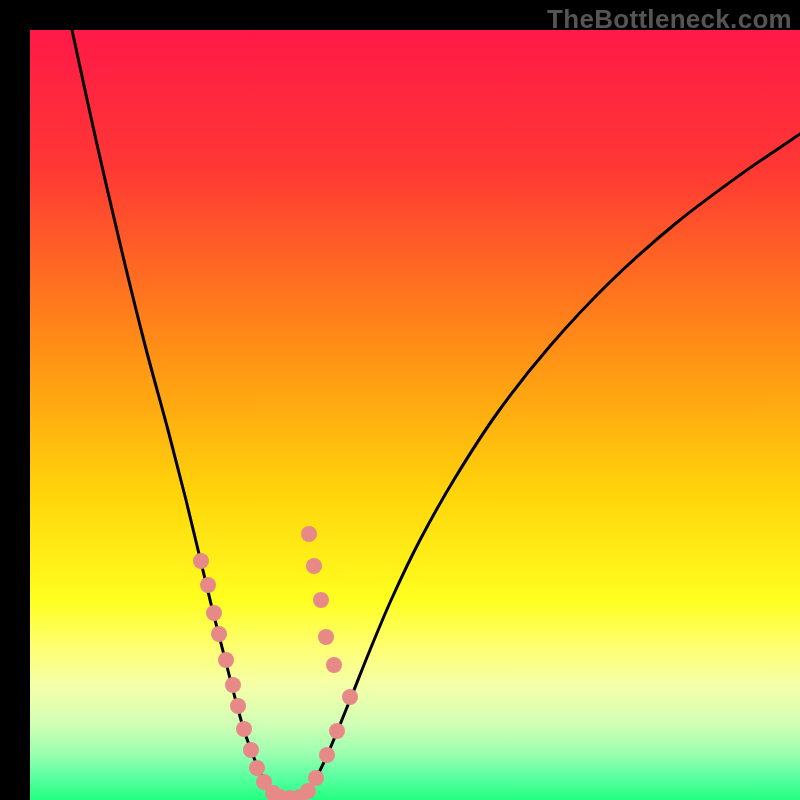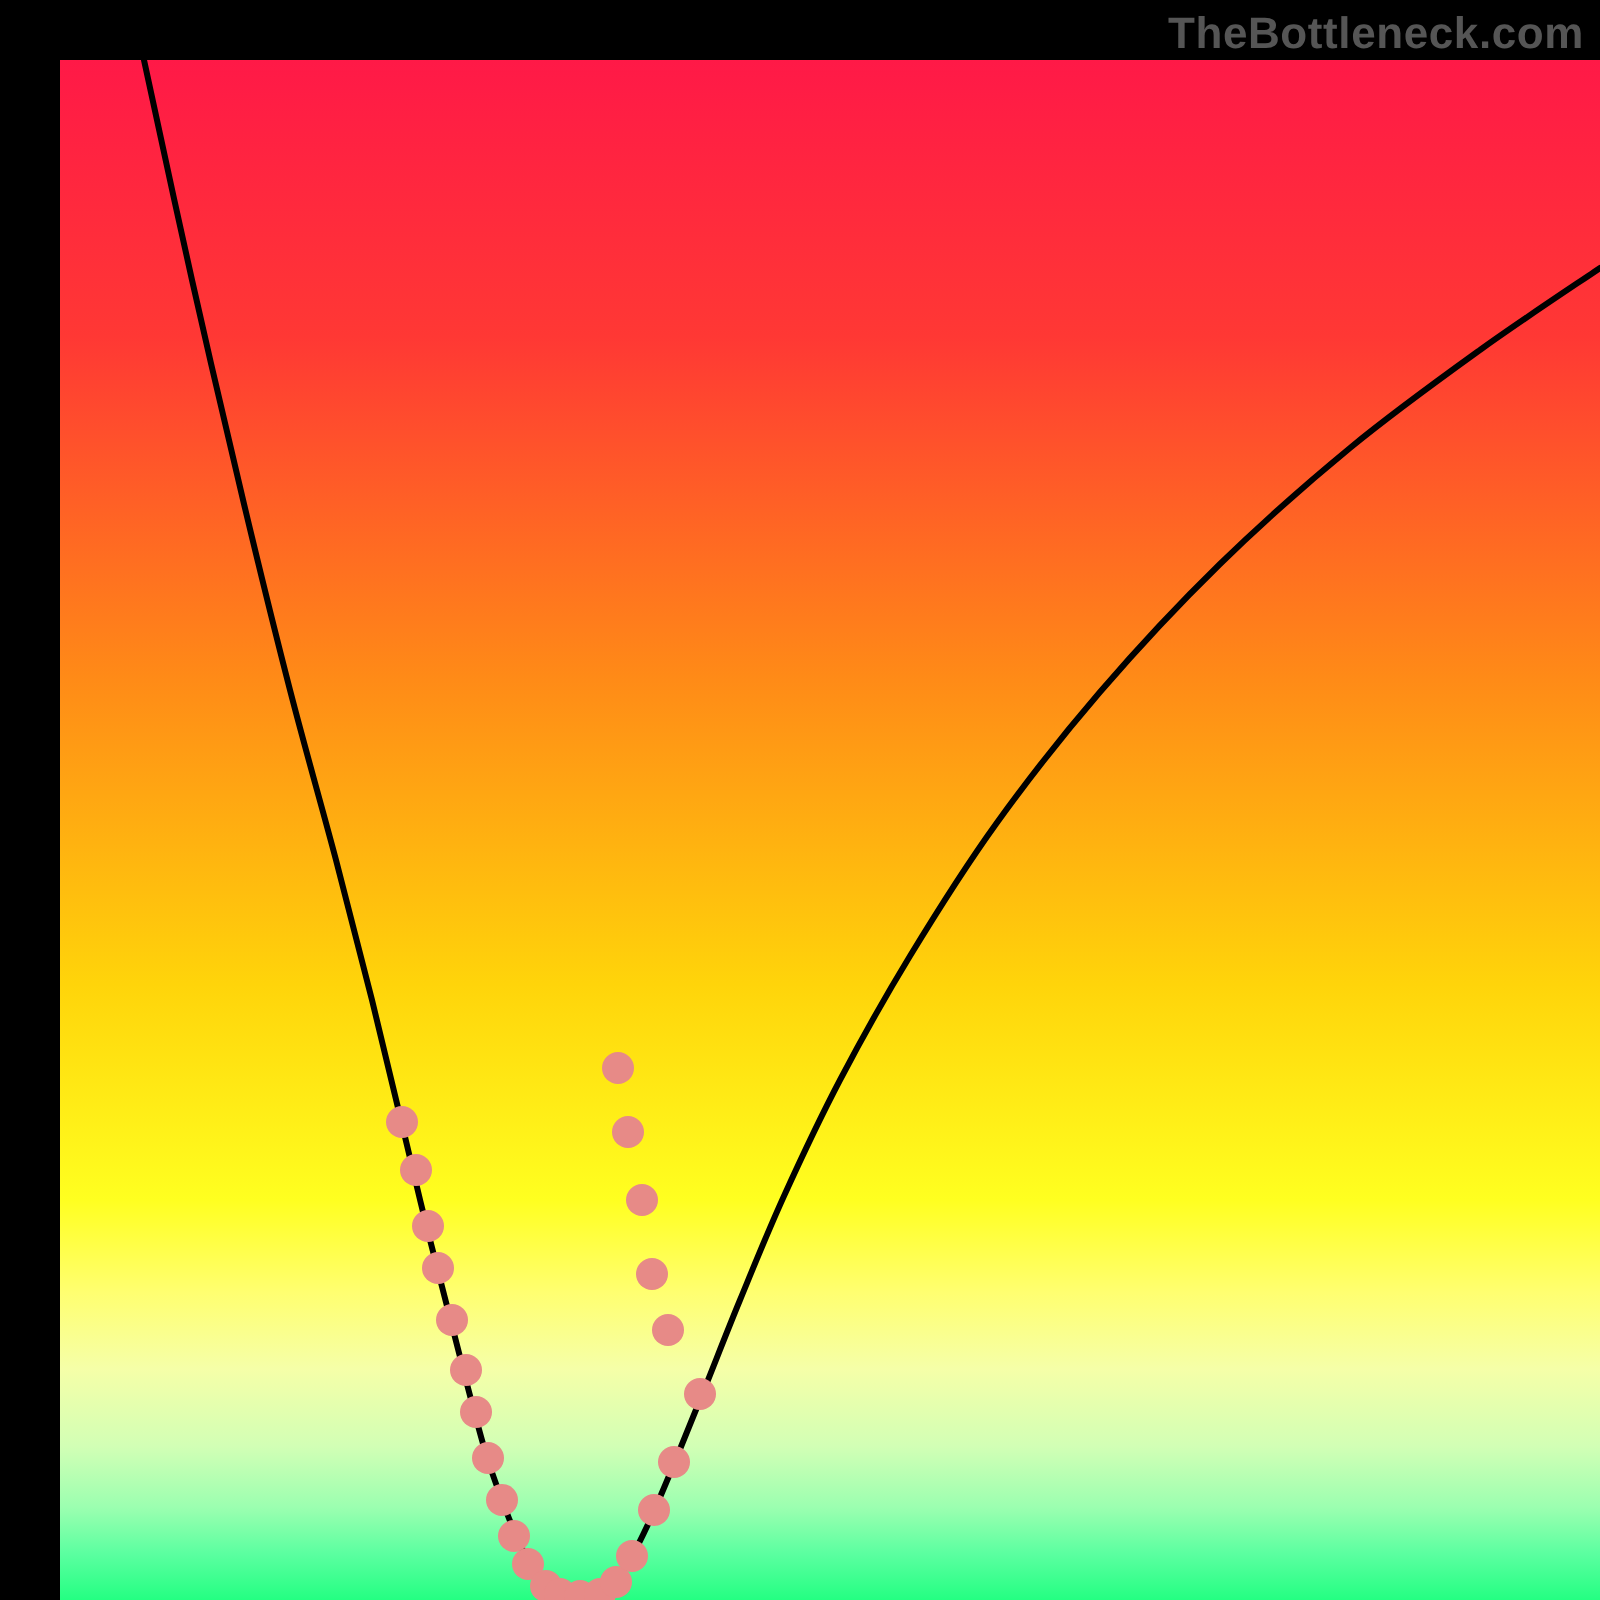--- a/index.html
+++ b/index.html
@@ -30,21 +30,21 @@
     left: 0;
     top: 0;
     width: 770px;
     height: 770px;
   }
   .watermark {
     position: absolute;
     top: 4px;
     right: 8px;
     color: #555;
-    font-size: 22px;
+    font-size: 26px;
     font-weight: bold;
     letter-spacing: 0.3px;
     z-index: 5;
   }
   svg {
     position: absolute;
     left: 0;
     top: 0;
   }
 </style>

